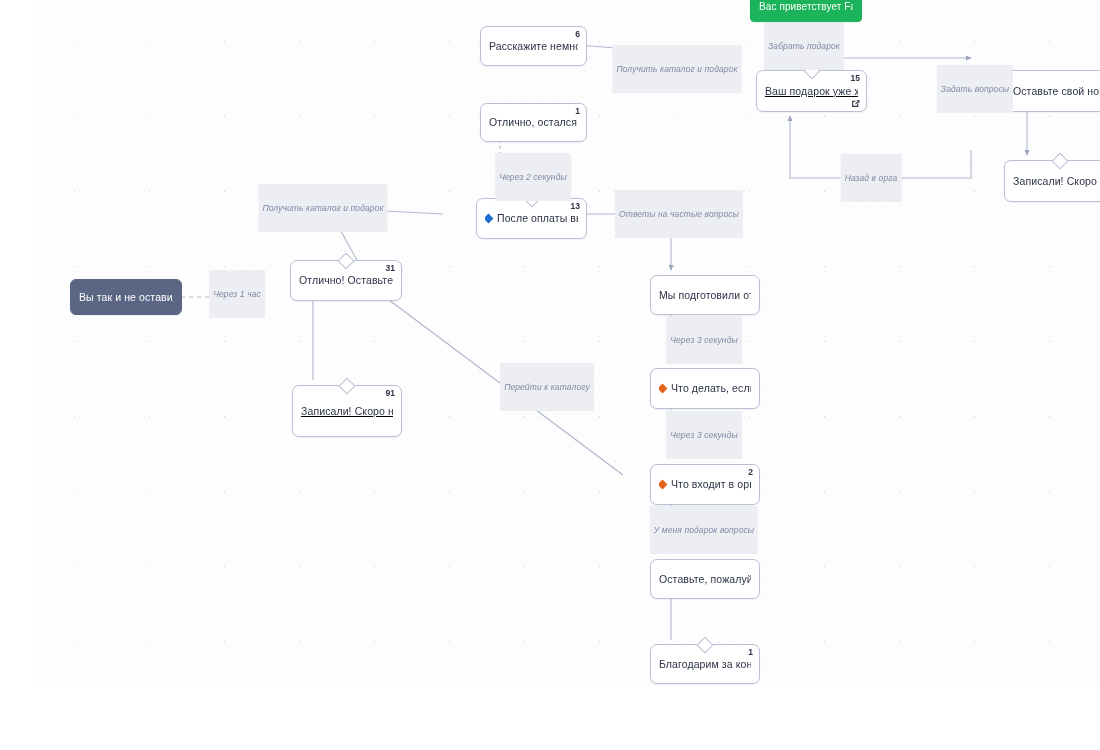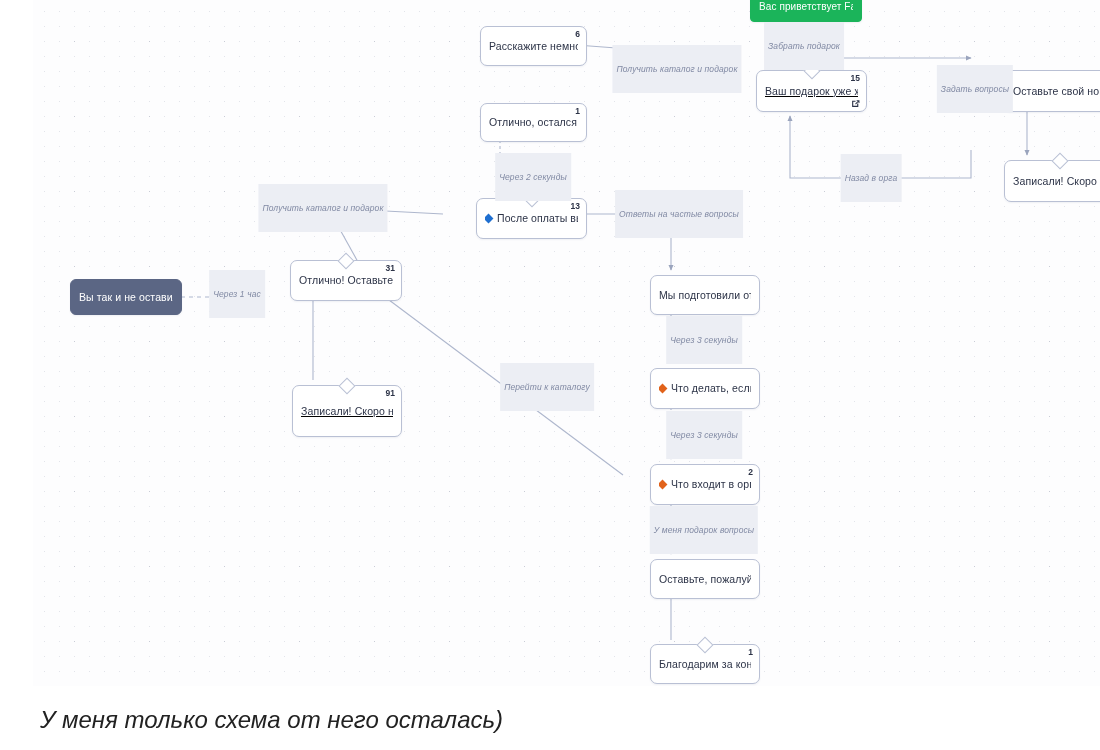--- a/index.html
+++ b/index.html
@@ -261,15 +261,14 @@
         <div class="elabel" style="left: 290px; top: 208px;">Получить каталог и подарок</div>
         <div class="elabel" style="left: 204px; top: 294px; text-align: center;">Через 1 час</div>
         <div class="elabel" style="left: 671px; top: 340px;">Через 3 секунды</div>
         <div class="elabel" style="left: 671px; top: 435px;">Через 3 секунды</div>
         <div class="elabel" style="left: 514px; top: 387px;">Перейти к каталогу</div>
         <div class="elabel" style="left: 671px; top: 530px;">У меня подарок вопросы</div>
       </div>
 
   </div>
 
-  <div id="caption">У меня только схема от него осталась)</div>
 
 </div>
 
 </body></html>

